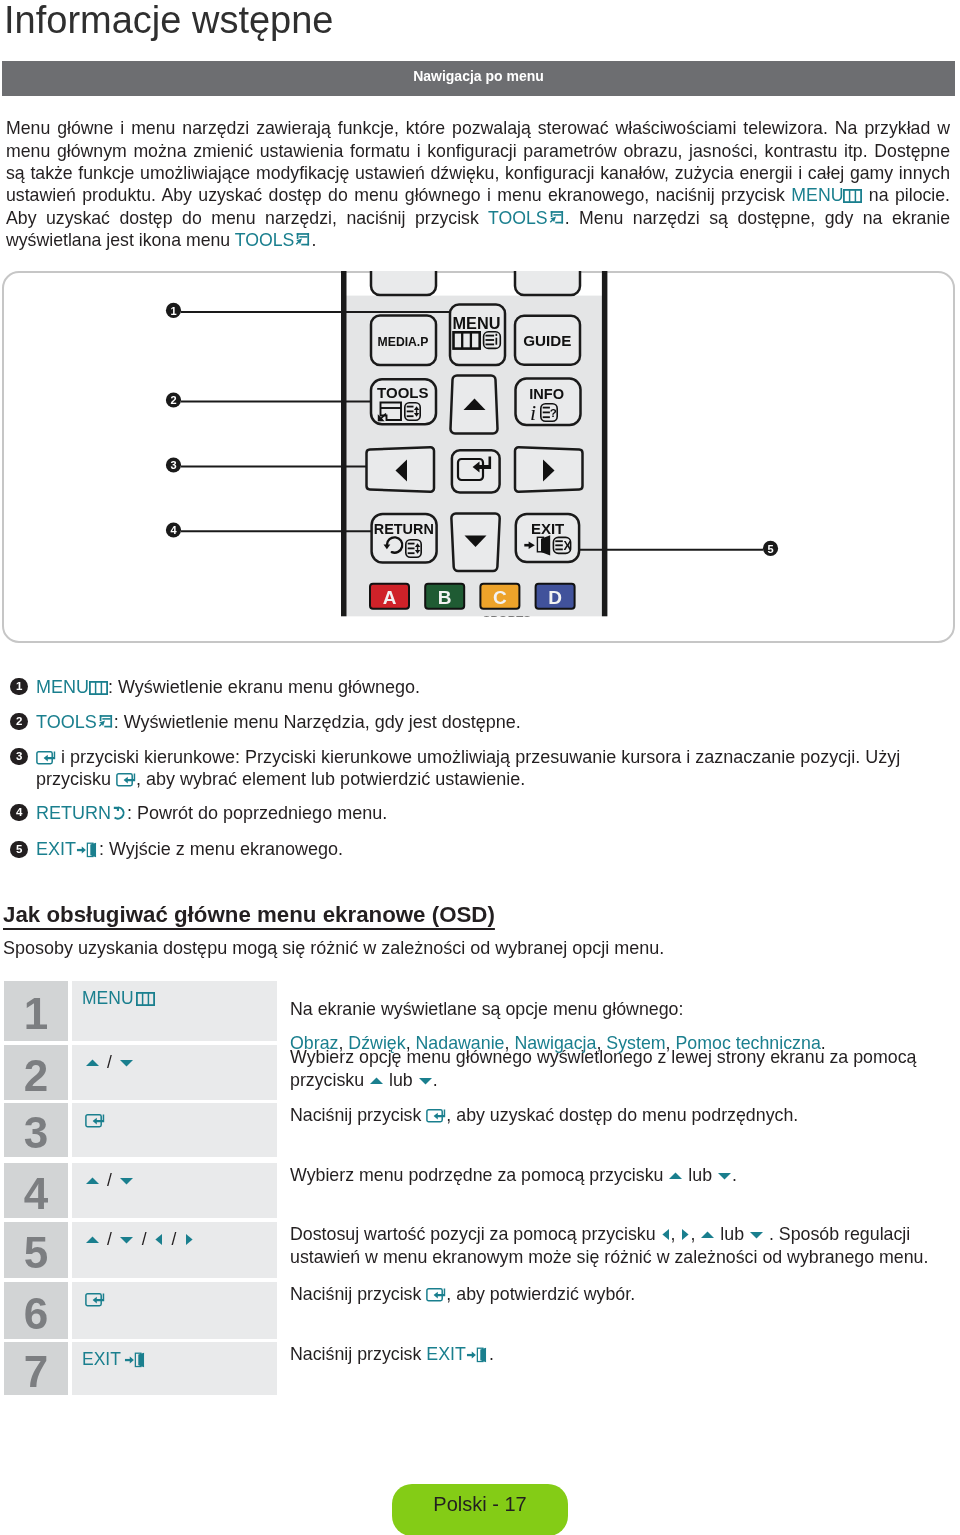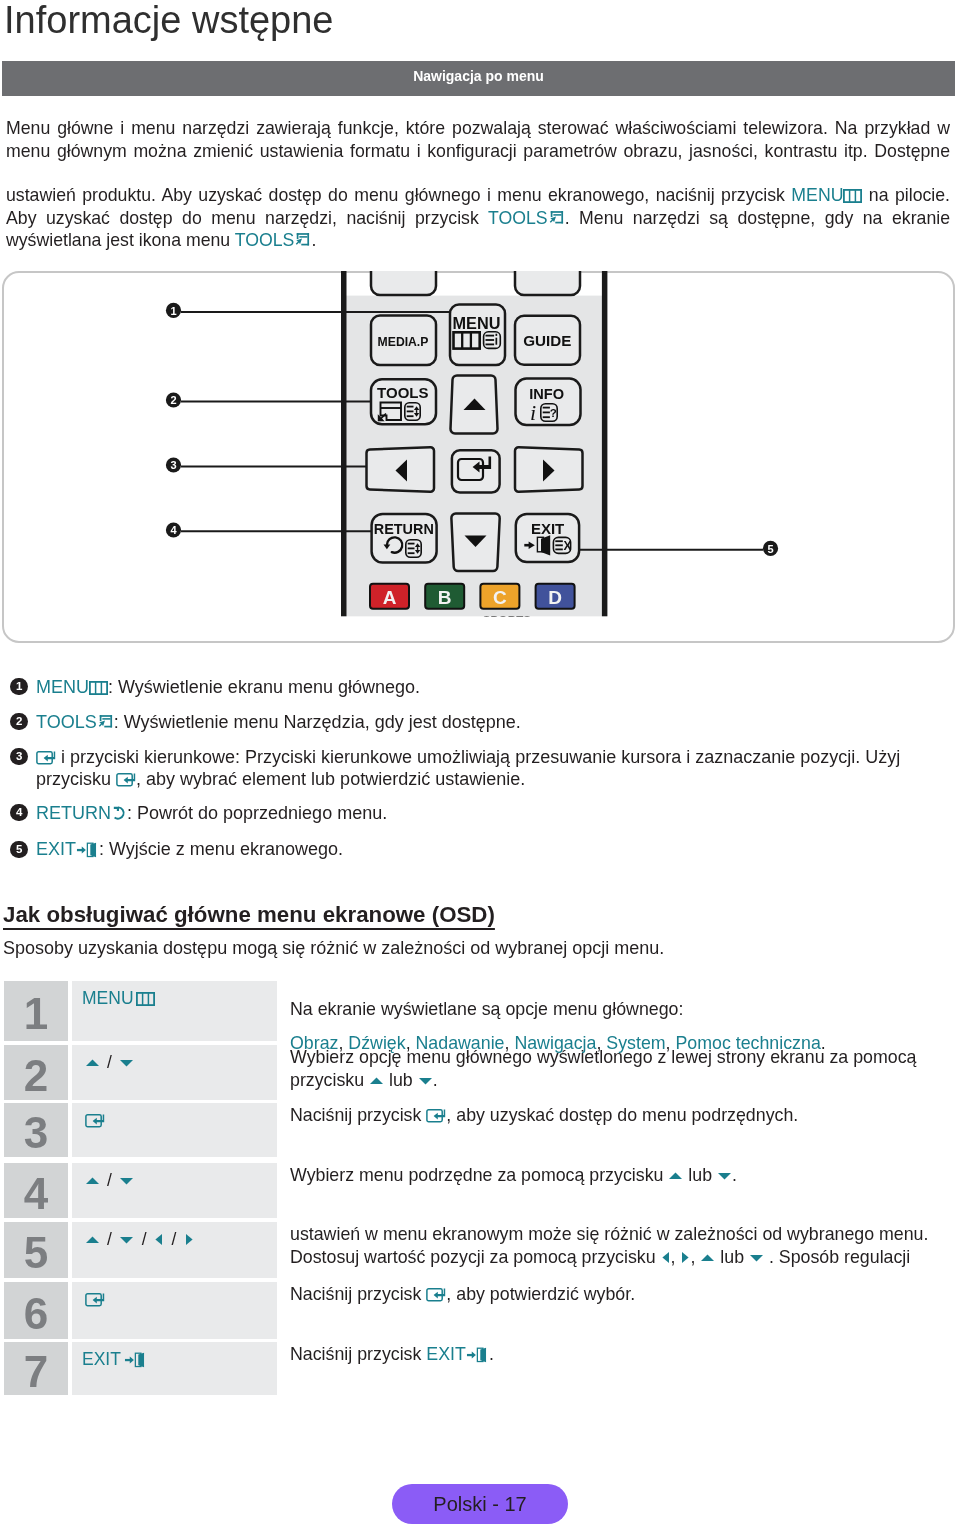--- a/index.html
+++ b/index.html
@@ -45,21 +45,21 @@
 
   
   .step-num{position:absolute;left:4px;width:64px;background:#d2d4d5;color:#7c7e81;
      font-size:44px;font-weight:bold;text-align:center;font-family:"Liberation Sans",sans-serif;}
   .step-key{position:absolute;left:72px;width:205px;background:#e9eaeb;}
   .step-key .inner{position:absolute;left:10px;top:7px;font-size:17.5px;color:#231f20;white-space:nowrap;transform:translateZ(0);}
   .step-key .inner svg{margin:0 2.6px;}
   .step-txt{position:absolute;left:290px;width:670px;font-size:17.8px;color:#231f20;line-height:23px;}
 
   
-  .footer{position:absolute;left:392px;top:1484px;width:176px;height:40px;background:#8b5cf6;
+  .footer{position:absolute;left:392px;top:1484px;width:176px;height:52px;background:#84cc16;
      border-radius:20px;text-align:center;line-height:40px;font-size:20px;color:#231f20;}
 </style>
 </head>
 <body>
 
 <div class="page">
   <div class="page-title">Informacje wstępne</div>
   <div class="section-bar">
     <span>Nawigacja po menu</span>
   </div>
@@ -182,20 +182,21 @@
         <circle cx="173.5" cy="530" r="7.6" fill="#1a1a1a"></circle>
         <text x="173.5" y="534.4" font-size="11" font-weight="bold" text-anchor="middle" fill="#fff">4</text>
         <line x1="579" y1="549.8" x2="763" y2="549.8" stroke="#1a1a1a" stroke-width="2.1"></line>
         <circle cx="770.5" cy="548.4" r="7.6" fill="#1a1a1a"></circle>
         <text x="770.5" y="552.8" font-size="11" font-weight="bold" text-anchor="middle" fill="#fff">5</text>
       </g>
   </svg>
   <div class="footer">Polski - 17</div>
 <div class="pl" style="top:117.3px"><span>Menu główne i menu narzędzi zawierają funkcje, które pozwalają sterować właściwościami telewizora. Na przykład w</span></div>
     <div class="pl" style="top:139.65px"><span>menu głównym można zmienić ustawienia formatu i konfiguracji parametrów obrazu, jasności, kontrastu itp. Dostępne</span></div>
+    <div class="pl" style="top:162px"><span>są także funkcje umożliwiające modyfikację ustawień dźwięku, konfiguracji kanałów, zużycia energii i całej gamy innych</span></div>
     <div class="pl" style="top:184.35000000000002px"><span>ustawień produktu. Aby uzyskać dostęp do menu głównego i menu ekranowego, naciśnij przycisk </span><span class="tl">MENU</span><svg class="ico" width="19" height="14" viewBox="0 0 19 14" style="vertical-align:-2px">
         <rect x="0.9" y="0.9" width="17.2" height="12.2" fill="none" stroke="#1a7f8e" stroke-width="1.8"></rect>
         <line x1="6.6" y1="1.1" x2="6.6" y2="12.9" stroke="#1a7f8e" stroke-width="1.5"></line>
         <line x1="12.4" y1="1.1" x2="12.4" y2="12.9" stroke="#1a7f8e" stroke-width="1.5"></line>
       </svg><span> na pilocie.</span></div>
     <div class="pl" style="top:206.7px"><span>Aby uzyskać dostęp do menu narzędzi, naciśnij przycisk </span><span class="tl">TOOLS</span><svg class="ico" width="17" height="17" viewBox="0 0 21 21" style="vertical-align:-3px">
         <g fill="#1a7f8e">
           <rect x="3.4" y="1.4" width="15.2" height="2.1"></rect>
           <rect x="16.5" y="1.4" width="2.1" height="15.2"></rect>
           <rect x="9.0" y="14.5" width="9.6" height="2.1"></rect>
@@ -322,30 +323,30 @@
           <path d="M1 8 L7.5 1.4 L14 8 Z" fill="#1a7f8e"></path>
         </svg><span> / </span><svg class="ico" width="15" height="10" viewBox="0 0 15 10" style="vertical-align:0px">
           <path d="M1 2 L7.5 8.6 L14 2 Z" fill="#1a7f8e"></path>
         </svg><span> / </span><svg class="ico" width="10" height="13" viewBox="0 0 10 13" style="vertical-align:-1px">
           <path d="M8 1 L1.4 6.5 L8 12 Z" fill="#1a7f8e"></path>
         </svg><span> / </span><svg class="ico" width="10" height="13" viewBox="0 0 10 13" style="vertical-align:-1px">
           <path d="M2 1 L8.6 6.5 L2 12 Z" fill="#1a7f8e"></path>
         </svg></div>
     </div>
     <div class="step-txt" style="top:1223px">
-      <div style="margin-top:0px"><span>ustawień w menu ekranowym może się różnić w zależności od wybranego menu.</span></div>
       <div style="margin-top:0px"><span>Dostosuj wartość pozycji za pomocą przycisku </span><svg class="ico" width="10" height="13" viewBox="0 0 10 13" style="vertical-align:-1px">
           <path d="M8 1 L1.4 6.5 L8 12 Z" fill="#1a7f8e"></path>
         </svg><span>, </span><svg class="ico" width="10" height="13" viewBox="0 0 10 13" style="vertical-align:-1px">
           <path d="M2 1 L8.6 6.5 L2 12 Z" fill="#1a7f8e"></path>
         </svg><span>, </span><svg class="ico" width="15" height="10" viewBox="0 0 15 10" style="vertical-align:0px">
           <path d="M1 8 L7.5 1.4 L14 8 Z" fill="#1a7f8e"></path>
         </svg><span> lub </span><svg class="ico" width="15" height="10" viewBox="0 0 15 10" style="vertical-align:0px">
           <path d="M1 2 L7.5 8.6 L14 2 Z" fill="#1a7f8e"></path>
         </svg><span> . Sposób regulacji</span></div>
+      <div style="margin-top:0px"><span>ustawień w menu ekranowym może się różnić w zależności od wybranego menu.</span></div>
     </div>
     <div class="step-num" style="top:1281.5px;height:57px;line-height:63px">6</div>
     <div class="step-key" style="top:1281.5px;height:57px">
       <div class="inner"><svg class="ico" width="20" height="16" viewBox="0 0 20 16" style="vertical-align:-3px">
           <rect x="0.9" y="1.8" width="15.3" height="12.0" rx="1.7" fill="none" stroke="#1a7f8e" stroke-width="1.5"></rect>
           <path d="M17.7 1.6 h1.5 v7.6 h-7.4 v2.2 l-4.2 -3.3 l4.2 -3.3 v2.2 h5.9 z" fill="#1a7f8e"></path>
         </svg></div>
     </div>
     <div class="step-txt" style="top:1282.5px">
       <div style="margin-top:0px"><span>Naciśnij przycisk </span><svg class="ico" width="20" height="16" viewBox="0 0 20 16" style="vertical-align:-3px">

